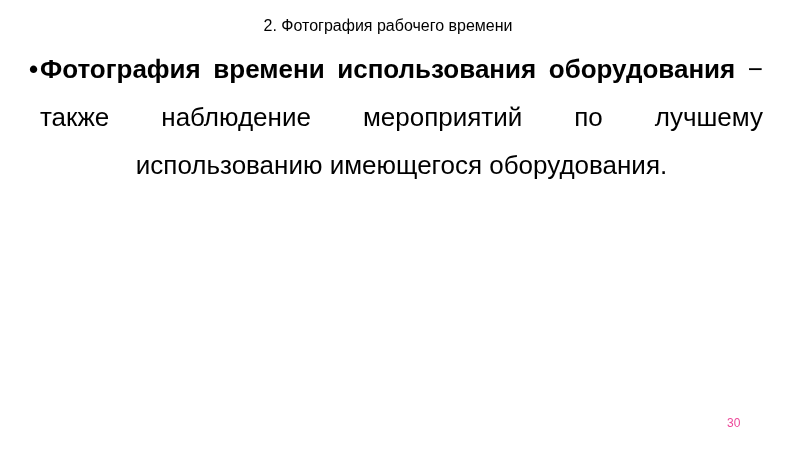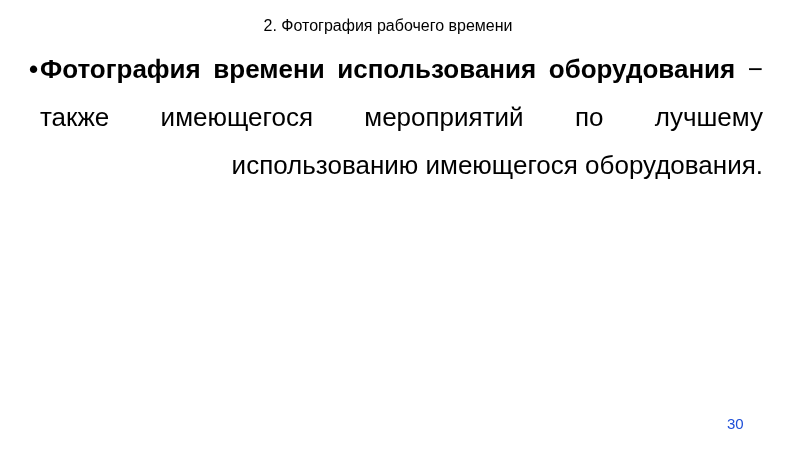--- a/index.html
+++ b/index.html
@@ -36,61 +36,61 @@
     color: #000000;
   }
   .body-line {
     position: relative;
   }
   .just {
     text-align: justify;
     text-align-last: justify;
   }
   .left {
-    text-align: right;
+    text-align: center;
   }
   .bullet-marker {
     position: absolute;
     left: -11px;
     top: 0;
     font-weight: 700;
   }
   .lead-bold {
     font-weight: 700;
     margin-top: 8px;
   }
   .lead-dash {
     font-weight: 400;
   }
   .page-number {
     position: absolute;
     left: 727px;
     top: 416px;
-    font-size: 15px;
+    font-size: 12px;
     line-height: 15px;
-    color: #1d4ed8;
+    color: #ec4899;
     font-weight: 400;
   }
 </style>
 </head>
 <body>
 
 <div class="slide">
 
   <div class="slide-title">2. Фотография рабочего времени</div>
 
   <div class="body-block">
 
     <div class="body-line just">
       <span class="bullet-marker">•</span><span class="lead-bold">Фотография времени использования оборудования</span><span class="lead-dash"> −</span>
     </div>
 
 
 
-    <div class="body-line just">также имеющегося мероприятий по лучшему</div>
+    <div class="body-line just">также наблюдение мероприятий по лучшему</div>
 
     <div class="body-line left">использованию имеющегося оборудования.</div>
 
   </div>
 
   <div class="page-number">30</div>
 
 </div>
 
 </body></html>

